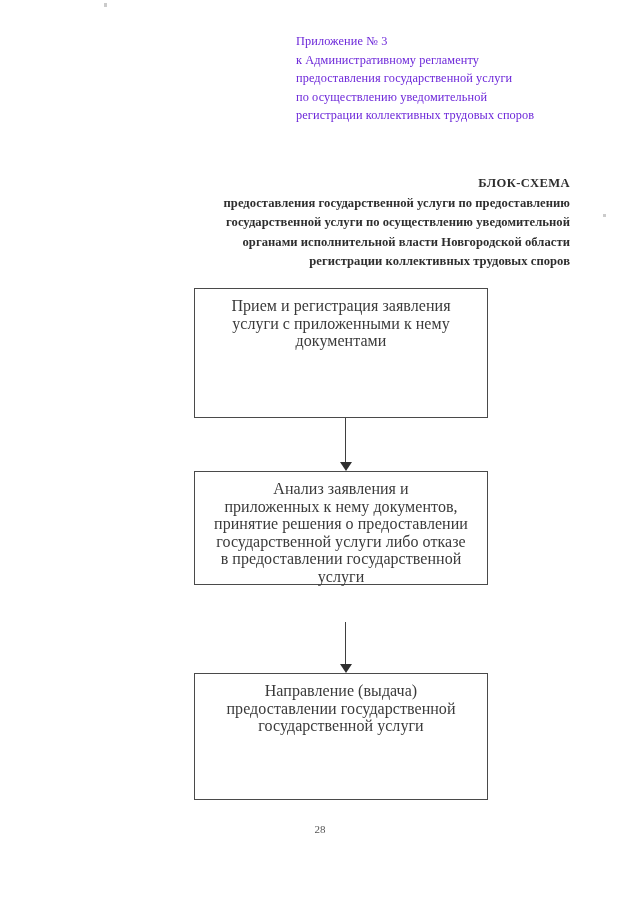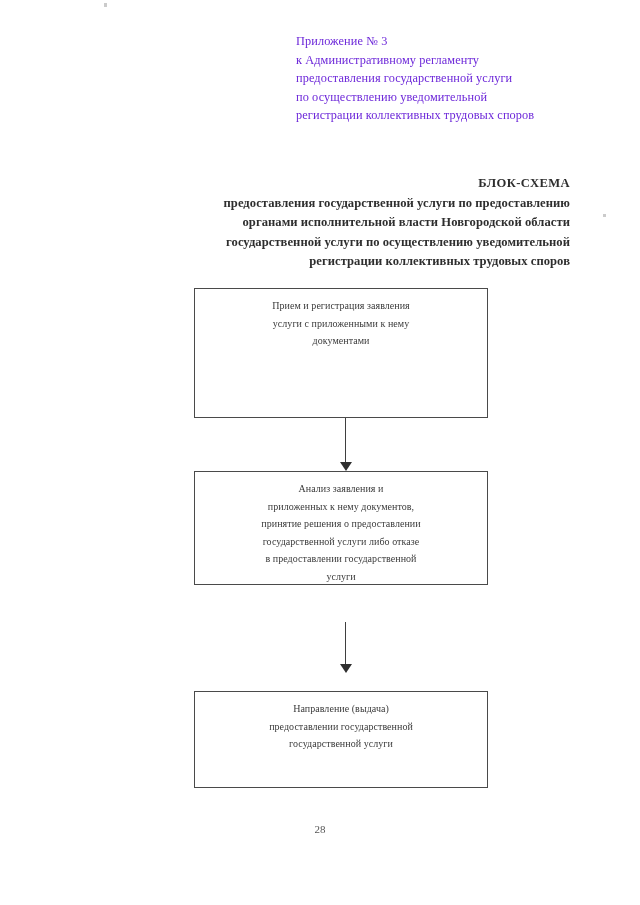--- a/index.html
+++ b/index.html
@@ -73,30 +73,30 @@
     position: absolute;
     box-sizing: border-box;
     border: 1px solid #4a4a4a;
     background: #ffffff;
     left: 194px;
     width: 294px;
   }
   .node .node-text {
     padding-top: 8px;
     text-align: center;
-    font-size: 10px;
+    font-size: 16px;
     line-height: 17.6px;
     color: #3a3a3a;
     letter-spacing: .05px;
   }
   .node .tl { display: block; white-space: nowrap; }
 
   #node-1 { top: 288px; height: 130px; }
   #node-2 { top: 471px; height: 114px; }
-  #node-3 { top: 691px; height: 97px; }
+  #node-3 { top: 673px; height: 127px; }
 
   
   .connector {
     position: absolute;
     left: 340px;
     width: 12px;
   }
   .connector .stem {
     position: absolute;
     left: 5px;
@@ -143,22 +143,22 @@
     <span class="hline">Приложение № 3</span>
     <span class="hline">к Административному регламенту</span>
     <span class="hline">предоставления государственной услуги</span>
     <span class="hline">по осуществлению уведомительной</span>
     <span class="hline">регистрации коллективных трудовых споров</span>
   </div>
 
   <div class="title-block">
     <span class="tline main">БЛОК-СХЕМА</span>
     <span class="tline">предоставления государственной услуги по предоставлению</span>
+    <span class="tline">государственной услуги по осуществлению уведомительной</span>
     <span class="tline">органами исполнительной власти Новгородской области</span>
-    <span class="tline">государственной услуги по осуществлению уведомительной</span>
     <span class="tline">регистрации коллективных трудовых споров</span>
   </div>
 
   <div class="flow">
 
     <div class="node" id="node-1">
       <div class="node-text">
         <span class="tl">Прием и регистрация заявления</span>
         <span class="tl">услуги с приложенными к нему</span>
         <span class="tl">документами</span>

